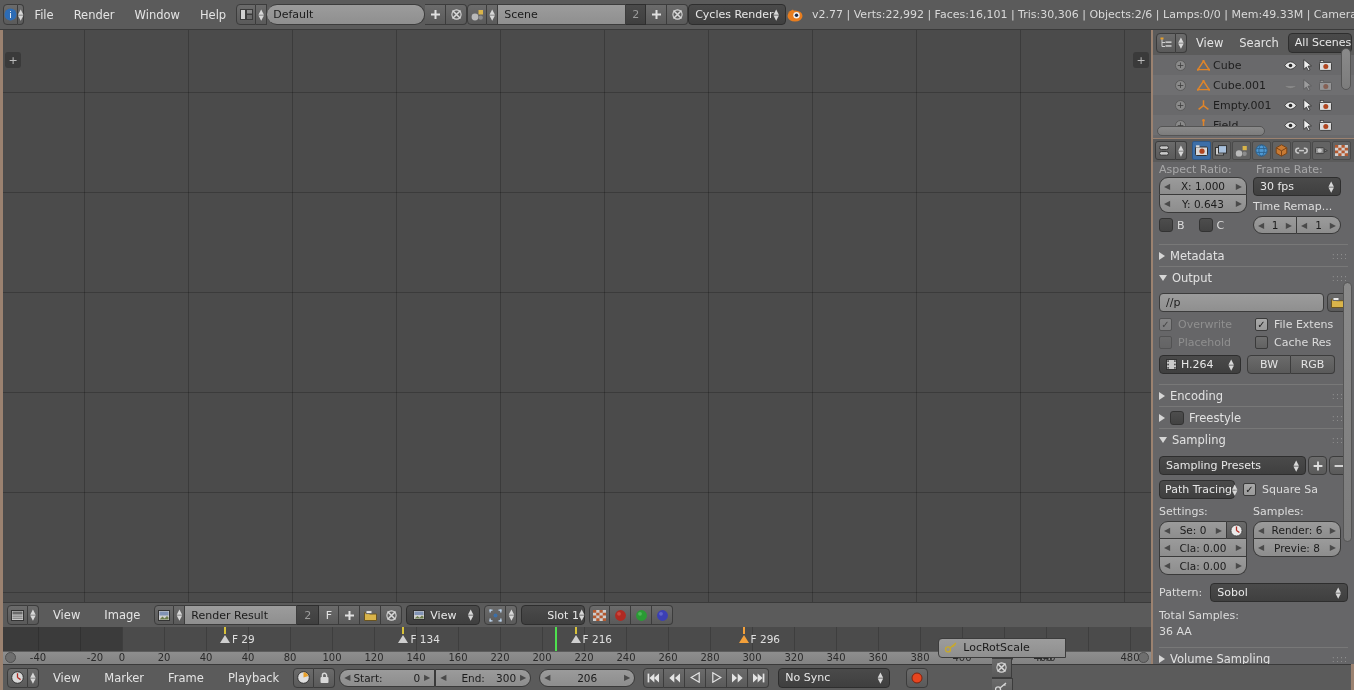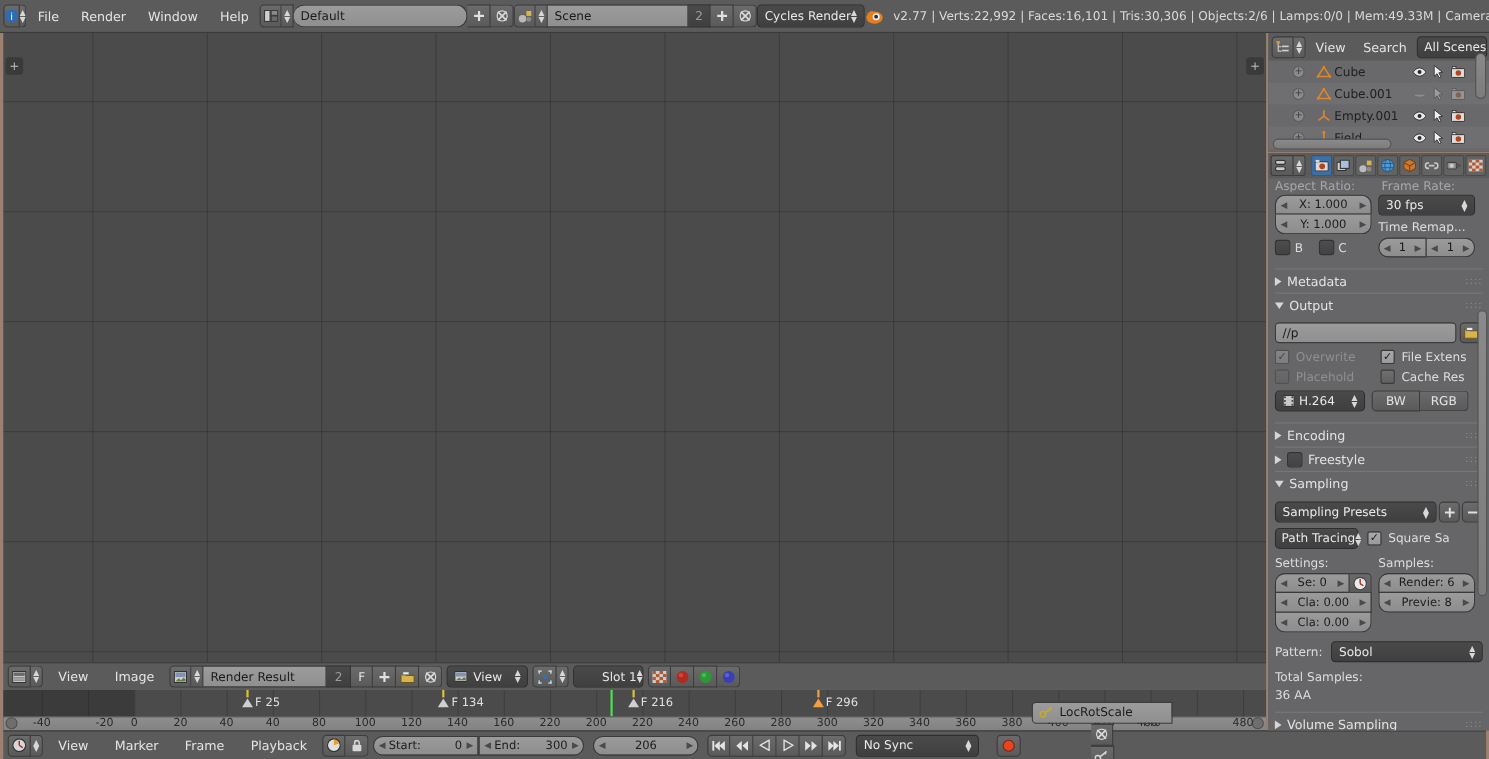--- a/index.html
+++ b/index.html
@@ -528,21 +528,21 @@
         <div class="tl-gridline" style="left: 959px;"></div>
         <div class="tl-gridline" style="left: 1001px;"></div>
         <div class="tl-gridline" style="left: 1043px;"></div>
         <div class="tl-gridline" style="left: 1085px;"></div>
         <div class="tl-gridline" style="left: 1127px;"></div>
       </div>
     <div id="tl-markers">
         <div class="marker" style="left: 216.9px;">
           <span class="mstem"></span>
           <span class="tri"></span>
-          <span class="mlbl">F 25</span>
+          <span class="mlbl">F 29</span>
         </div>
         <div class="marker" style="left: 395.4px;">
           <span class="mstem"></span>
           <span class="tri"></span>
           <span class="mlbl">F 134</span>
         </div>
         <div class="marker" style="left: 567.6px;">
           <span class="mstem"></span>
           <span class="tri"></span>
           <span class="mlbl">F 216</span>
@@ -625,21 +625,21 @@
     </div>
 
     <div class="num" style="width:96px;border-radius:9px 0 0 9px;">
       <span class="arw">◀</span>
       <span style="margin-right:auto;padding-left:3px;">Start:</span>
       <span style="padding-right:4px;">0</span>
       <span class="arw">▶</span>
     </div>
     <div class="num" style="width:96px;border-radius:0 9px 9px 0;margin-left:-4px;">
       <span class="arw">◀</span>
-      <span style="margin-right:auto;padding-left:3px;">End:</span>
+      <span style="margin-right:auto;padding-left:15px;">End:</span>
       <span style="padding-right:4px;">300</span>
       <span class="arw">▶</span>
     </div>
     <div class="num" style="width:96px;margin-left:4px;">
       <span class="arw">◀</span>
       <span class="lbl">206</span>
       <span class="arw">▶</span>
     </div>
 
     <div class="playgroup" style="margin-left:4px;">
@@ -965,21 +965,21 @@
 
       <div style="display:flex;gap:6px;margin-top:2px;">
         <div style="width:88px;">
           <div class="num" style="border-radius:9px 9px 0 0;">
             <span class="arw">◀</span>
             <span class="lbl">X:  1.000</span>
             <span class="arw">▶</span>
           </div>
           <div class="num" style="border-radius:0 0 9px 9px;border-top:none;">
             <span class="arw">◀</span>
-            <span class="lbl">Y:  1.000</span>
+            <span class="lbl">Y:  0.643</span>
             <span class="arw">▶</span>
           </div>
           <div class="row" style="margin-top:5px;gap:4px;">
             <div class="radio-dot"></div>
             <span class="sect-lbl">B</span>
             <div class="radio-dot" style="margin-left:10px;"></div>
             <span class="sect-lbl">C</span>
           </div>
         </div>
         <div style="width:88px;">

